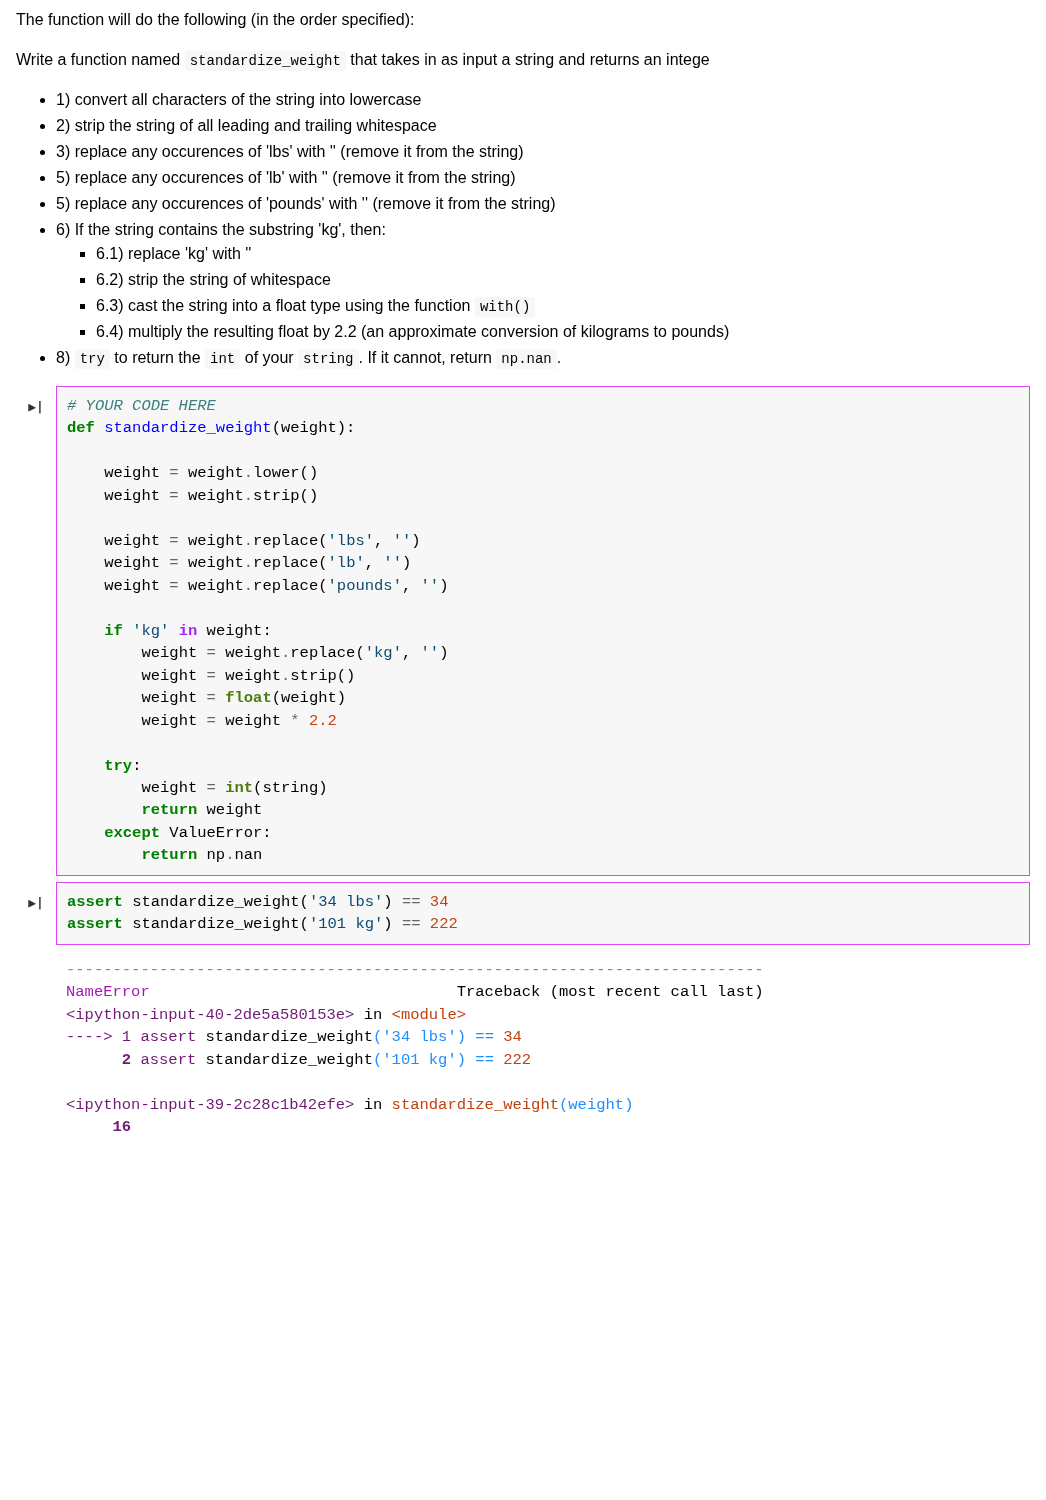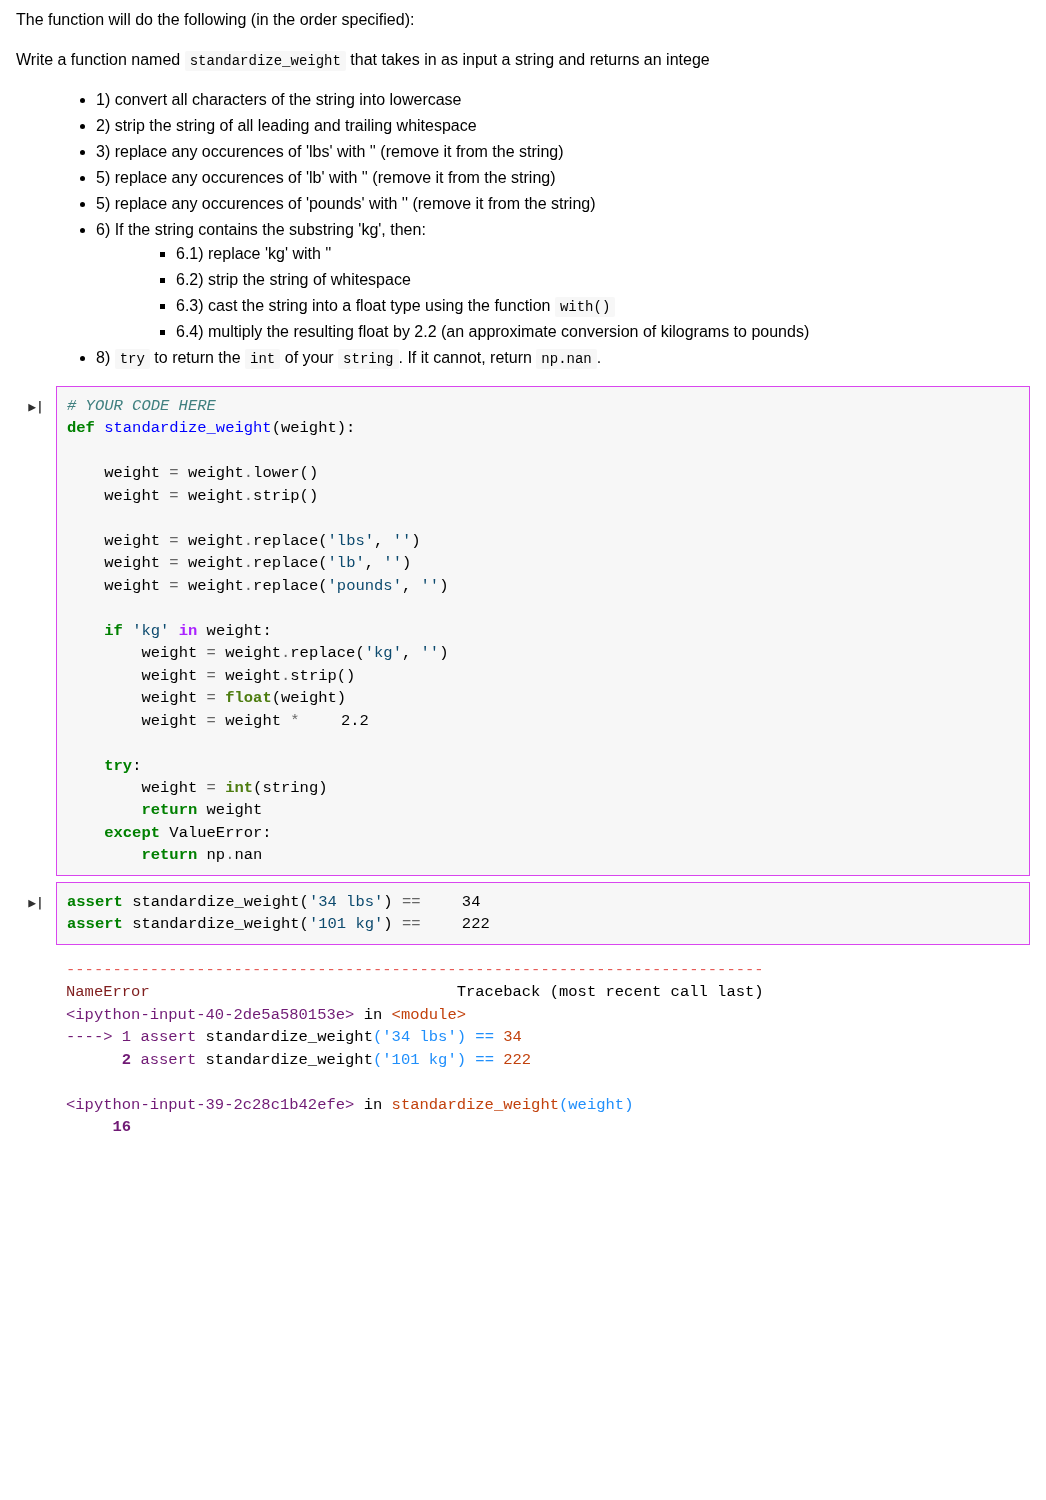--- a/index.html
+++ b/index.html
@@ -8,21 +8,21 @@
   padding: 8px 16px;
   font-family: -apple-system, BlinkMacSystemFont, "Segoe UI", Helvetica, Arial, sans-serif;
   font-size: 16px;
   line-height: 1.5;
   color: #000;
   background: #fff;
 }
 .markdown p { margin: 0 0 16px 0; }
 .markdown ul { margin: 0 0 16px 0; padding-left: 40px; }
 .markdown ul ul { margin-bottom: 0; list-style-type: square; }
-.markdown li { margin-bottom: 2px; margin-left: 40px; }
+.markdown li { margin-bottom: 2px; }
 code.inline {
   font-family: "SFMono-Regular", Consolas, "Liberation Mono", Menlo, monospace;
   font-size: 14px;
   background: #f7f7f7;
   padding: 2px 5px;
   border-radius: 2px;
 }
 .cell {
   display: flex;
   margin: 6px 0;
@@ -58,25 +58,25 @@
   font-family: "SFMono-Regular", Consolas, "Liberation Mono", Menlo, monospace;
   font-size: 15.5px;
   line-height: 1.45;
   white-space: pre;
   overflow-x: hidden;
 }
 .c-comment { color: #408080; font-style: italic; }
 .c-keyword { color: #008000; font-weight: bold; }
 .c-builtin { color: #4d7c0f; font-weight: bold; }
 .c-string { color: #0c4a6e; }
-.c-number { color: #000000; margin-left: 32px; }
+.c-number { color: #c2410c; }
 .c-punct { color: #666666; }
 .c-op { color: #aa22ff; font-weight: bold; }
 .c-deffunc { color: #0000ff; }
-.ansi-red { color: #7f1d1d; }
+.ansi-red { color: #a21caf; }
 .ansi-green { color: #701a75; }
 .ansi-cyan { color: #c2410c; }
 .ansi-blue { color: #208ffb; }
 .ansi-bold { font-weight: bold; }
 .dash-line { color: #e75c58; }
 </style>
 </head>
 <body>
 
 <div class="markdown">

